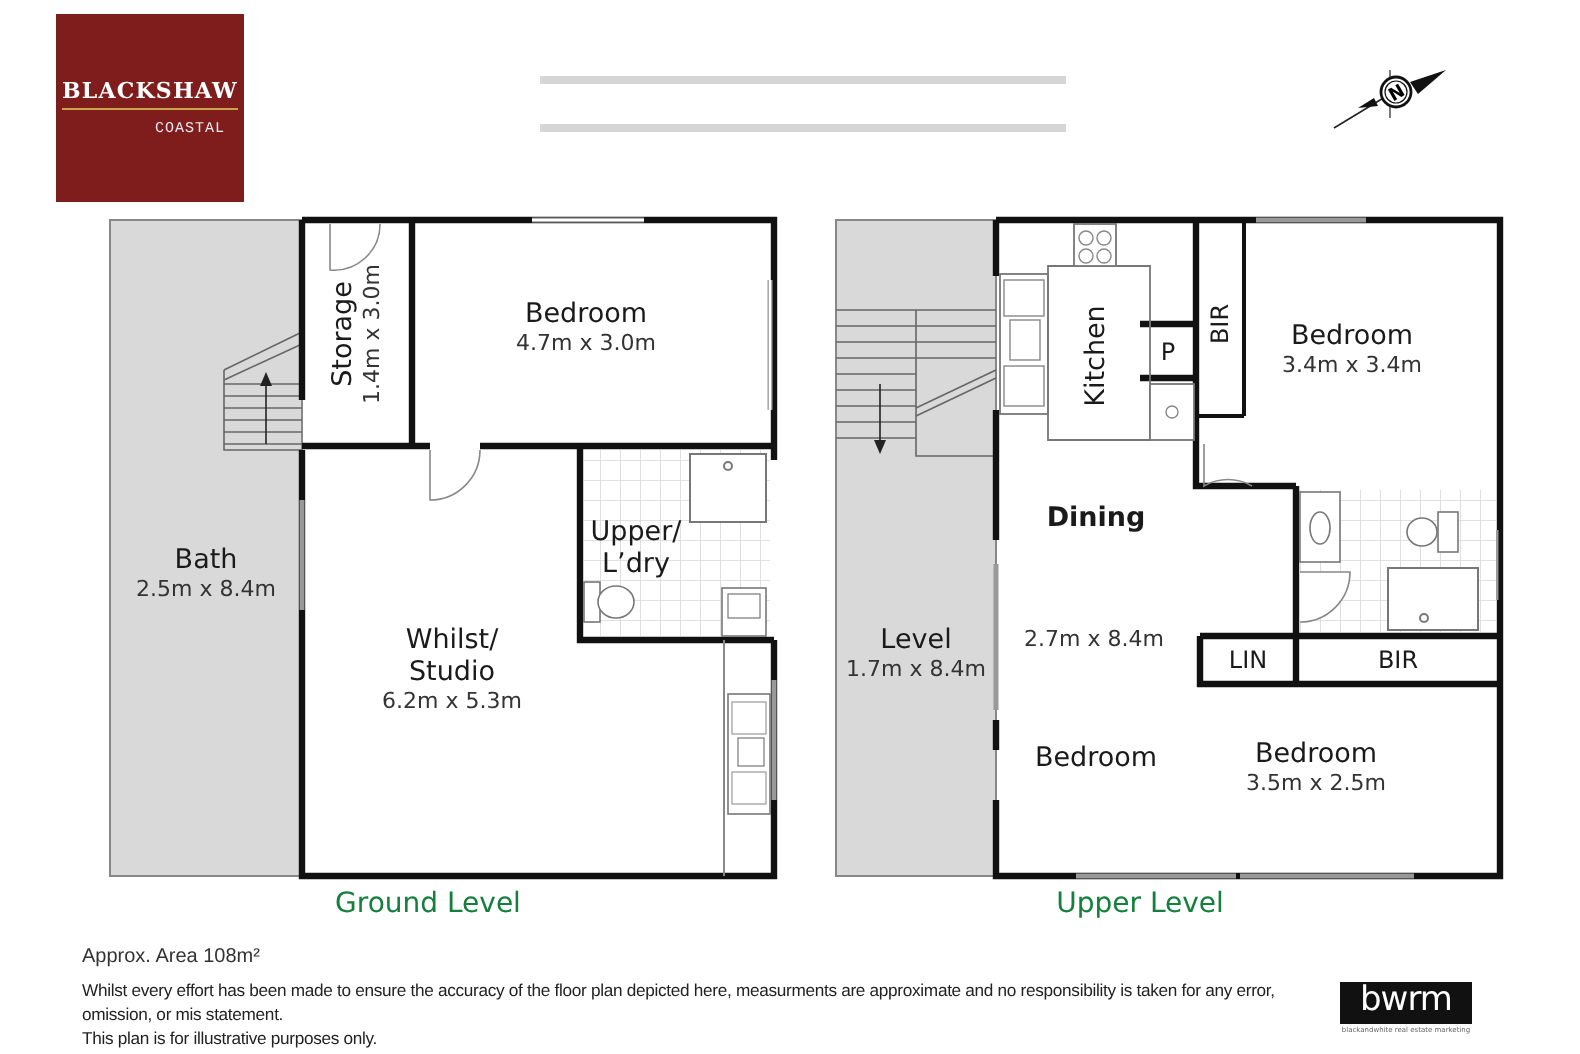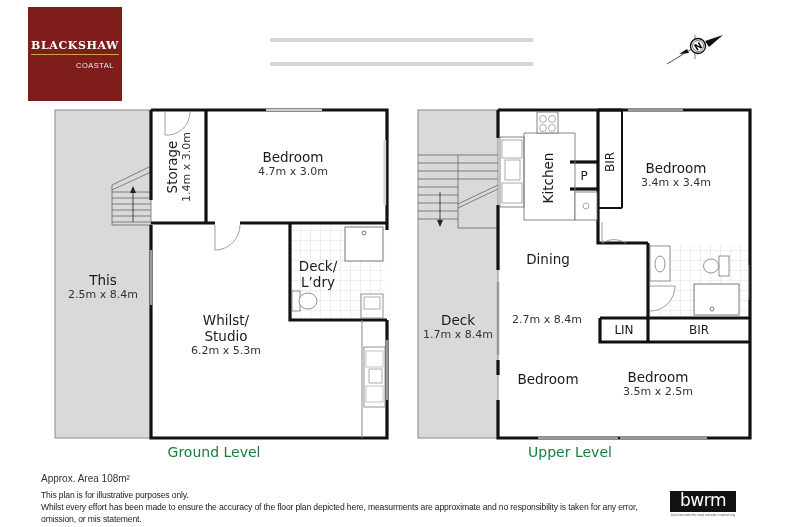--- a/index.html
+++ b/index.html
@@ -1,20 +1,20 @@
 <!DOCTYPE html>
 <html><head>
 <meta charset="utf-8">
 <style>
   html,body{margin:0;padding:0;background:#fff;}
   body{width:790px;height:527px;position:relative;overflow:hidden;font-family:"DejaVu Sans","Liberation Sans",sans-serif;color:#1a1a1a;}
   .abs{position:absolute;}
   .logo{left:28px;top:7px;width:94px;height:94px;background:#7f1d1d;display:flex;flex-direction:column;align-items:center;justify-content:center;}
   .logo-name{font-family:"DejaVu Serif","Liberation Serif",serif;color:#fff;font-weight:bold;font-size:11px;letter-spacing:0.6px;border-bottom:1.5px solid #c9a24a;padding-bottom:2px;}
-  .logo-sub{font-family:Liberation Sans, sans-serif;color:#e8e8f0;font-size:7.5px;letter-spacing:0.5px;margin-top:6px;margin-left:40px;}
+  .logo-sub{font-family:Liberation Mono, monospace;color:#e8e8f0;font-size:7.5px;letter-spacing:0.5px;margin-top:6px;margin-left:40px;}
   .title-bar{left:270px;top:38px;width:263px;height:28px;}
   .title-bar .band{position:absolute;left:0;width:100%;height:4px;background:#d6d6d6;}
   .title{position:absolute;left:0;width:100%;top:3px;text-align:center;font-family:"Liberation Sans",sans-serif;font-weight:bold;font-size:20px;letter-spacing:-0.3px;color:#111;}
   .compass{left:665px;top:27px;width:60px;height:40px;}
   svg.plan{position:absolute;left:0;top:0;}
   .lbl{position:absolute;text-align:center;white-space:nowrap;transform:translateX(-50%);}
   .room{font-size:13.5px;color:#1a1a1a;line-height:16px;}
   .dim{font-size:11px;color:#333;line-height:13px;}
   .level{font-size:14px;color:#15803d;}
   .vert{transform:translate(-50%,-50%) rotate(-90deg);}
@@ -181,63 +181,63 @@
   <rect x="650" y="246" width="20" height="35" fill="#fff" stroke="#777" stroke-width="0.8"></rect>
   <ellipse cx="660" cy="264" rx="5" ry="8" fill="#fff" stroke="#777" stroke-width="0.8"></ellipse>
   <rect x="719" y="256" width="10" height="20" fill="#fff" stroke="#777" stroke-width="0.8"></rect>
   <ellipse cx="711" cy="266" rx="7.5" ry="7" fill="#fff" stroke="#777" stroke-width="0.8"></ellipse>
   <rect x="694" y="284" width="45" height="31" fill="#fff" stroke="#777" stroke-width="1"></rect>
   <circle cx="712" cy="309" r="2" fill="none" stroke="#777"></circle>
   <path d="M650 286 H675 A25 25 0 0 1 650 311" fill="#fff" stroke="#888" stroke-width="0.8"></path>
 </svg>
 
 <div class="lbl" style="left:103px;top:272px;">
-  <div class="room">This</div>
+  <div class="room">Bath</div>
   <div class="dim">2.5m x 8.4m</div>
 </div>
 <div class="lbl vert" style="left:178px;top:167px;">
   <div class="room">Storage</div>
   <div class="dim">1.4m x 3.0m</div>
 </div>
 <div class="lbl" style="left:293px;top:149px;">
   <div class="room">Bedroom</div>
   <div class="dim">4.7m x 3.0m</div>
 </div>
 <div class="lbl" style="left:318px;top:258px;">
-  <div class="room">Deck/</div>
+  <div class="room">Upper/</div>
   <div class="room">L’dry</div>
 </div>
 <div class="lbl" style="left:226px;top:312px;">
   <div class="room">Whilst/</div>
   <div class="room">Studio</div>
   <div class="dim">6.2m x 5.3m</div>
 </div>
 <div class="lbl level" style="left:214px;top:444px;">Ground Level</div>
 
 <div class="lbl" style="left:458px;top:312px;">
-  <div class="room">Deck</div>
+  <div class="room">Level</div>
   <div class="dim">1.7m x 8.4m</div>
 </div>
 <div class="lbl vert room" style="left:548px;top:178px;">Kitchen</div>
 <div class="lbl room" style="left:584px;top:168px;font-size:12px;">P</div>
 <div class="lbl vert room" style="left:610px;top:162px;font-size:12px;">BIR</div>
 <div class="lbl" style="left:676px;top:160px;">
   <div class="room">Bedroom</div>
   <div class="dim">3.4m x 3.4m</div>
 </div>
-<div class="lbl room" style="left:548px;top:251px;">Dining</div>
+<div class="lbl room" style="left:548px;top:251px;font-weight:bold;">Dining</div>
 <div class="lbl dim" style="left:547px;top:313px;">2.7m x 8.4m</div>
 <div class="lbl room" style="left:548px;top:371px;">Bedroom</div>
 <div class="lbl room" style="left:624px;top:322px;font-size:12px;">LIN</div>
 <div class="lbl room" style="left:699px;top:322px;font-size:12px;">BIR</div>
 <div class="lbl" style="left:658px;top:369px;">
   <div class="room">Bedroom</div>
   <div class="dim">3.5m x 2.5m</div>
 </div>
 <div class="lbl level" style="left:570px;top:444px;">Upper Level</div>
 
 <div class="abs area">Approx. Area 108m²</div>
 <div class="abs disc">
+  <div>Whilst every effort has been made to ensure the accuracy of the floor plan depicted here, measurments are approximate and no responsibility is taken for any error, omission, or mis statement.</div>
   <div>This plan is for illustrative purposes only.</div>
-  <div>Whilst every effort has been made to ensure the accuracy of the floor plan depicted here, measurments are approximate and no responsibility is taken for any error, omission, or mis statement.</div>
 </div>
 <div class="abs bwrm">bwrm</div>
 <div class="abs bwrm-sub">blackandwhite real estate marketing</div>
 
 </body></html>

